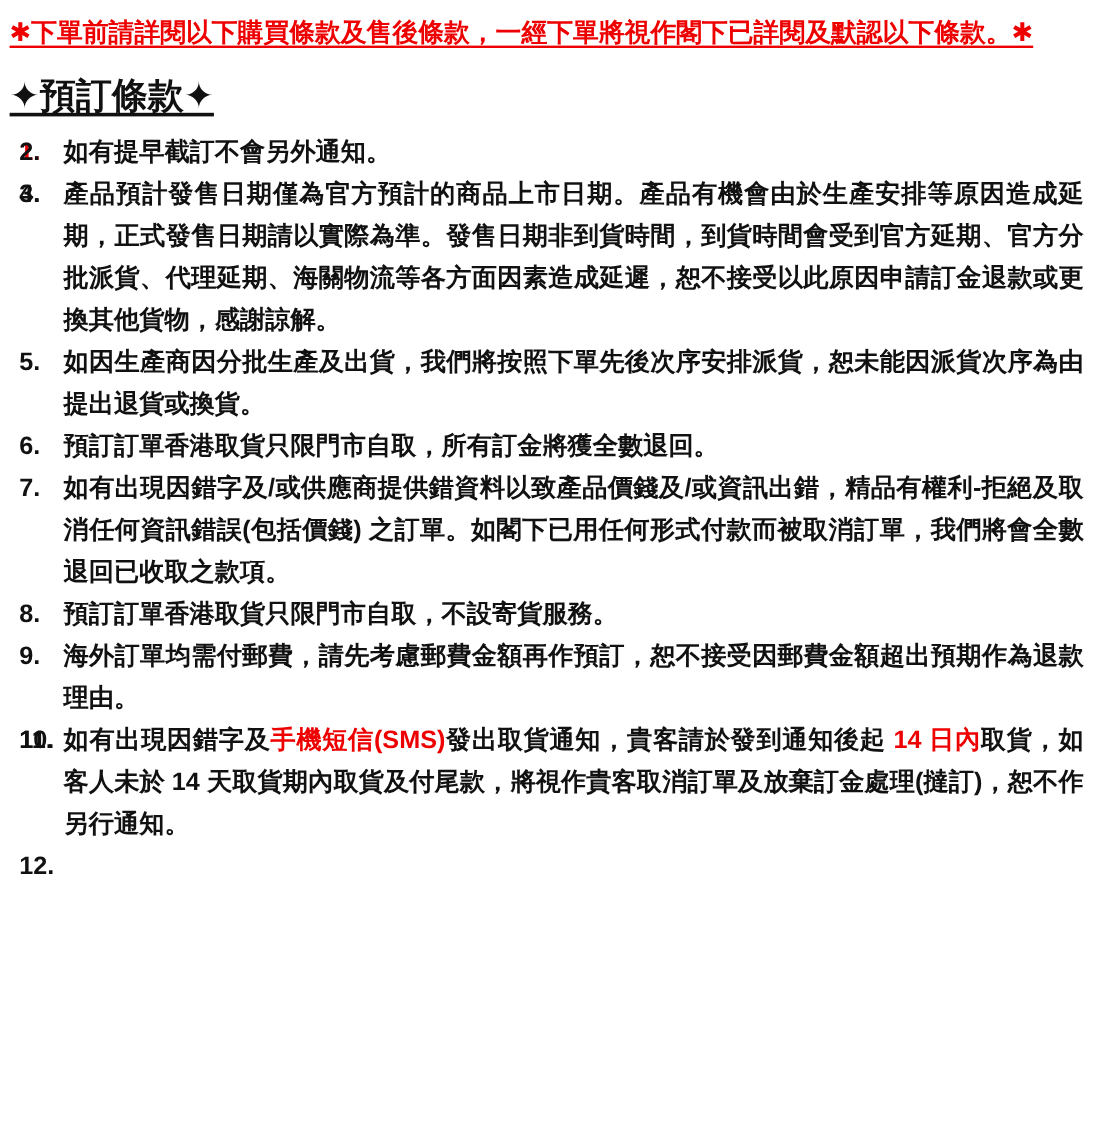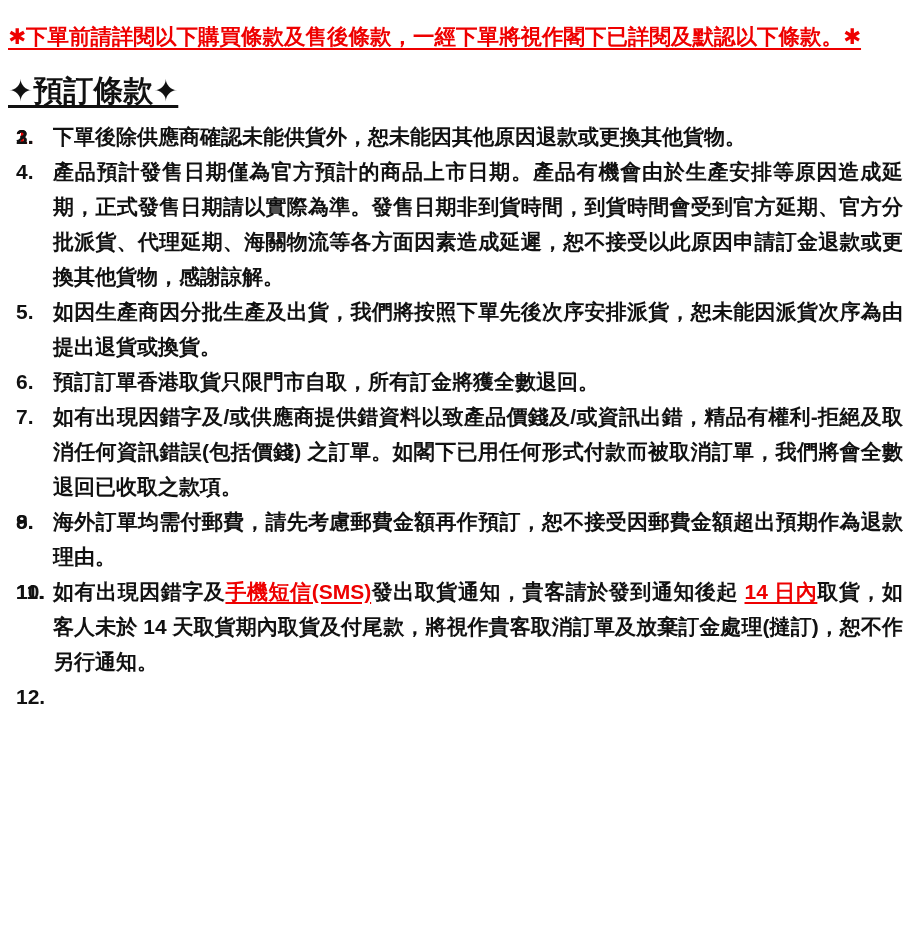--- a/index.html
+++ b/index.html
@@ -18,21 +18,21 @@
     height: 948px;
     overflow: hidden;
     font-family: "Liberation Sans", "DejaVu Sans", sans-serif;
     font-weight: bold;
     color: var(--ink);
   }
   .doc {
     padding: 6px 10px 0 8px;
   }
   .notice {
-    margin: 16px 0 0 0;
+    margin: 6px 0 0 0;
     font-size: 21.5px;
     line-height: 30px;
     color: var(--red);
     text-decoration: underline;
     text-underline-offset: 4px;
   }
   .section-title {
     margin: 25px 0 0 0;
     font-size: 30px;
     line-height: 28px;
@@ -55,21 +55,20 @@
     text-justify: inter-ideograph;
   }
   .term .num {
     position: absolute;
     left: 8px;
     top: 0;
   }
   .term.red { color: var(--red); }
   .hl-red {
     color: var(--red);
-    text-decoration: underline;
     text-underline-offset: 3px;
   }
 </style>
 </head>
 <body>
 
 <div class="doc">
 
   <p class="notice">
     <span>✱下單前請詳閱以下購買條款及售後條款，一經下單將視作閣下已詳閱及默認以下條款。✱</span>
@@ -78,25 +77,25 @@
   <h2 class="section-title">✦預訂條款✦</h2>
 
   <ol class="terms">
 
     <li class="term red">
       <span class="num">1.</span>
     </li>
 
     <li class="term">
       <span class="num">2.</span>
+      <span class="txt">如有提早截訂不會另外通知。</span>
     </li>
 
     <li class="term">
       <span class="num">3.</span>
-      <span class="txt">下單後除供應商確認未能供貨外，恕未能因其他原因退款或更換其他貨物。</span>
     </li>
 
     <li class="term">
       <span class="num">4.</span>
       <span class="txt">產品預計發售日期僅為官方預計的商品上市日期。產品有機會由於生產安排等原因造成延期，正式發售日期請以實際為準。發售日期非到貨時間，到貨時間會受到官方延期、官方分批派貨、代理延期、海關物流等各方面因素造成延遲，恕不接受以此原因申請訂金退款或更換其他貨物，感謝諒解。</span>
     </li>
 
     <li class="term">
       <span class="num">5.</span>
       <span class="txt">如因生產商因分批生產及出貨，我們將按照下單先後次序安排派貨，恕未能因派貨次序為由提出退貨或換貨。</span>
@@ -107,20 +106,21 @@
       <span class="txt">預訂訂單香港取貨只限門市自取，所有訂金將獲全數退回。</span>
     </li>
 
     <li class="term">
       <span class="num">7.</span>
       <span class="txt">如有出現因錯字及/或供應商提供錯資料以致產品價錢及/或資訊出錯，精品有權利-拒絕及取消任何資訊錯誤(包括價錢) 之訂單。如閣下已用任何形式付款而被取消訂單，我們將會全數退回已收取之款項。</span>
     </li>
 
     <li class="term">
       <span class="num">8.</span>
+      <span class="txt">預訂訂單香港取貨只限門市自取，不設寄貨服務。</span>
     </li>
 
     <li class="term">
       <span class="num">9.</span>
       <span class="txt">海外訂單均需付郵費，請先考慮郵費金額再作預訂，恕不接受因郵費金額超出預期作為退款理由。</span>
     </li>
 
     <li class="term">
       <span class="num">10.</span>
     </li>

